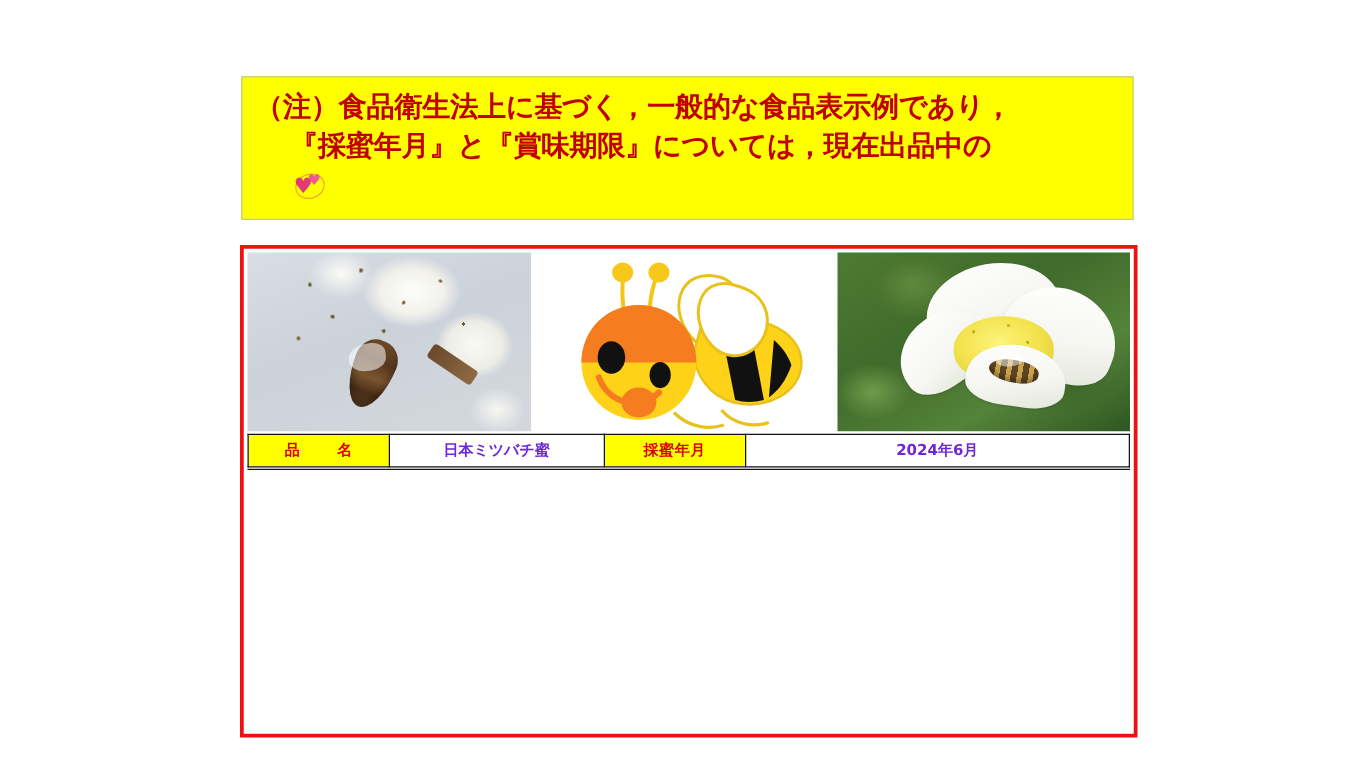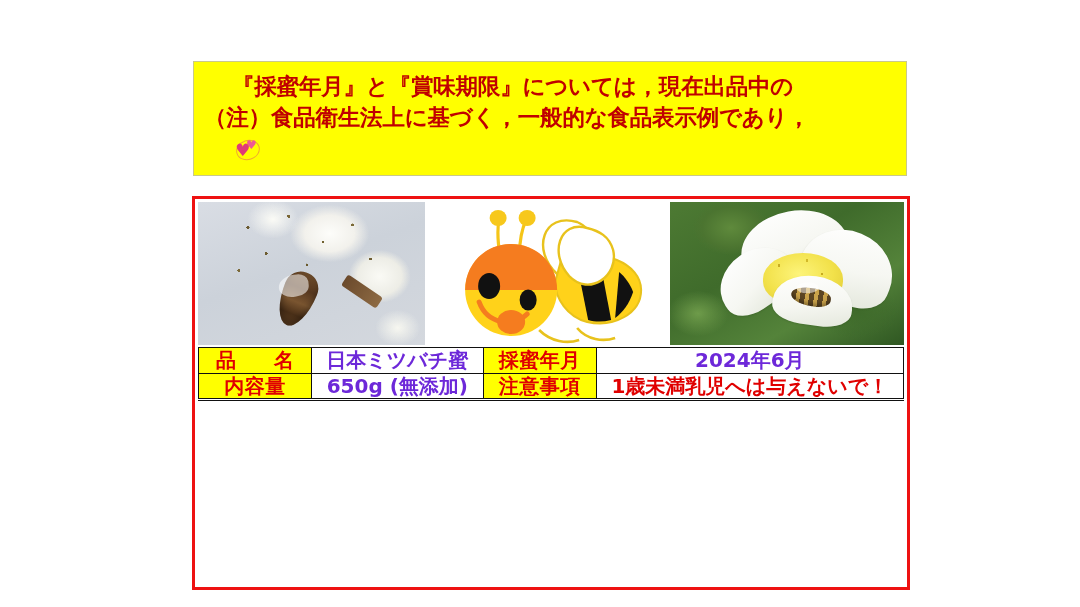--- a/index.html
+++ b/index.html
@@ -202,21 +202,21 @@
   #info-table {
     width: 100%;
     border-collapse: collapse;
     table-layout: fixed;
     margin-top: 2px;
   }
   #info-table td {
     border: 1.4px solid #111111;
     height: 24.5px;
     padding: 0 3px;
-    font-size: 20px;
+    font-size: 12px;
     line-height: 1;
     white-space: nowrap;
     overflow: hidden;
     text-align: center;
   }
   td.lbl {
     background: #ffff00;
     color: #e00000;
     font-weight: bold;
     text-align: center;
@@ -266,22 +266,22 @@
     height: 3px;
     border-top: 1.6px solid #111111;
     margin-top: 1px;
   }
   #card-blank { flex: 1; background: #ffffff; }
 </style>
 </head>
 <body>
 
 <div id="notice-banner">
+  <div class="notice-line">（注）食品衛生法上に基づく，一般的な食品表示例であり，</div>
   <div class="notice-line indent">『採蜜年月』と『賞味期限』については，現在出品中の</div>
-  <div class="notice-line">（注）食品衛生法上に基づく，一般的な食品表示例であり，</div>
   <div class="notice-line indent"><span class="hearts-emoji"><span class="ring"></span><span class="hv small">♥</span><span class="hv big">♥</span></span></div>
 </div>
 
 <div id="label-card">
 
   <div id="photo-strip">
 
     <div class="photo left-photo">
       <div class="stamen-dots"></div>
       <div class="twig"></div>
@@ -335,25 +335,19 @@
         <col class="c-lbl2">
         <col class="c-val2">
     </colgroup>
     <tbody>
       <tr>
         <td class="lbl spaced">品　名</td>
         <td class="val">日本ミツバチ蜜</td>
         <td class="lbl">採蜜年月</td>
         <td class="val left-align">2024年6月</td>
       </tr>
-      <tr>
-        <td class="lbl">内容量</td>
-        <td class="val">650g (無添加)</td>
-        <td class="lbl">注意事項</td>
-        <td class="val warn">1歳未満乳児へは与えないで！</td>
-      </tr>
     </tbody>
   </table>
 
 
   <div id="bottom-rule"></div>
   <div id="card-blank"></div>
 </div>
 
 </body></html>

